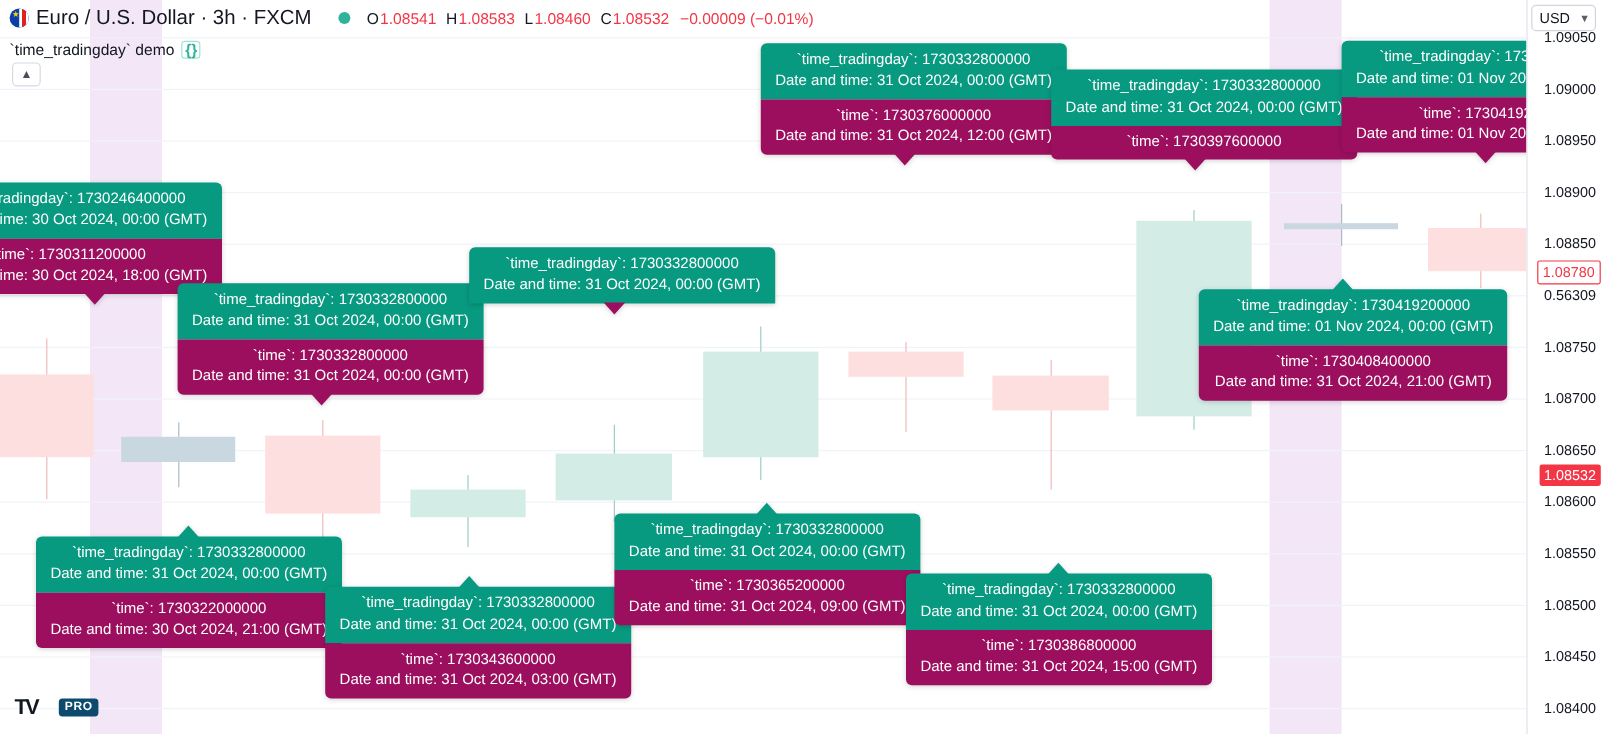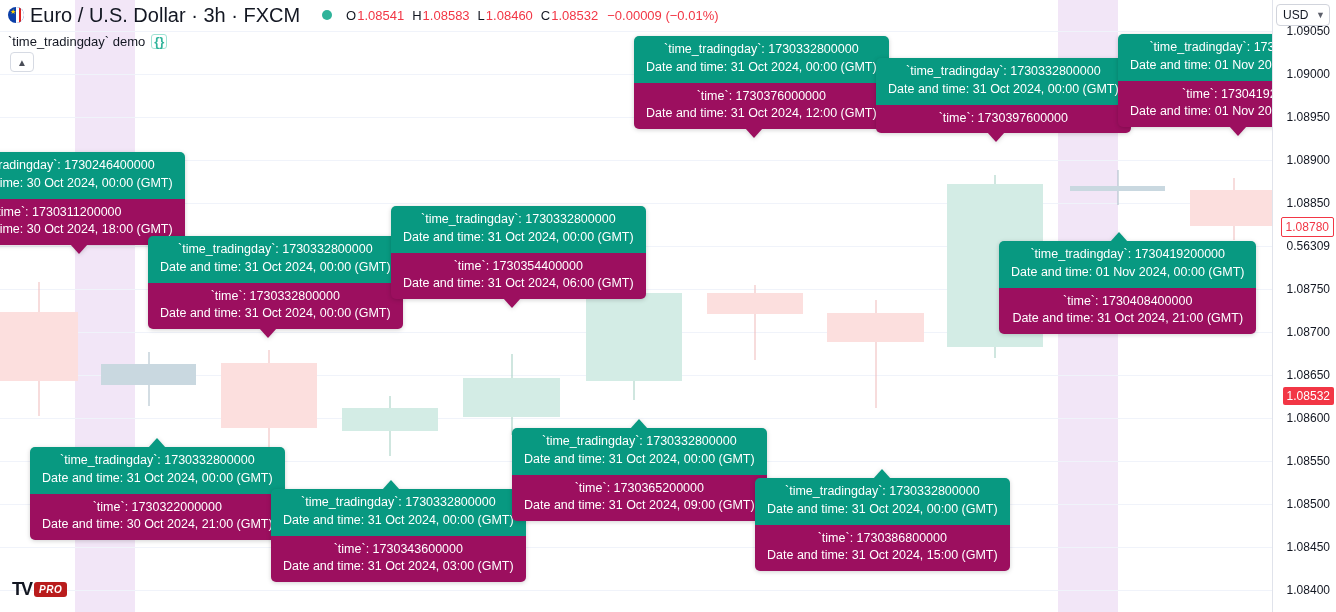--- a/index.html
+++ b/index.html
@@ -83,21 +83,21 @@
     flex:none; overflow:hidden;
   }
   .flag-icon::before{
     content:"★"; position:absolute; color:#ffd400; font-size:7px;
     left:2px; top:1px;
   }
   .flag-icon::after{
     content:""; position:absolute; right:0; top:0; width:8px; height:16px;
     background:linear-gradient(to right,#fff 0 33%,#d22 33% 66%,#fff 66% 100%);
   }
-  .sym-title { font-size:20px; color:#131722; }
+  .sym-title { font-size:17px; color:#131722; }
   .status-dot {
     width:10px; height:10px; border-radius:50%;
     background:#2fb39a; margin:0 14px 0 22px; flex:none;
   }
   .ohlc { font-size:13px; color:#f23645; display:flex; gap:0; align-items:center;}
   .ohlc .lbl { color:#131722; margin-left:8px; margin-right:1px;}
   .ohlc .lbl:first-child { margin-left:0; }
   .ohlc .chg { margin-left:9px; }
   .studyname { font-size:13px; color:#131722; }
   .brace-icon {
@@ -144,23 +144,23 @@
   #tv-logo {
     position:absolute; left:12px; bottom:12px;
     display:flex; align-items:center; z-index:50;
   }
   #tv-logo .mark {
     font-family:"Liberation Sans", sans-serif;
     font-weight:bold; font-size:18px; color:#131722;
     letter-spacing:-2px;
   }
   #tv-logo .pro {
-    margin-left:3px; background:#b91c1c; color:#fff;
+    margin-left:18px; background:#0c4a6e; color:#fff;
     font-size:10px; font-weight:bold; padding:2px 5px;
-    border-radius:3px; letter-spacing:.5px;font-style:italic;
+    border-radius:3px; letter-spacing:.5px;
   }
 </style>
 </head>
 <body>
 
 <div id="app">
 
   <div id="plot">
     <div id="session-bands">
         <div class="session-band" style="left: 75px; width: 60px; background: rgb(242, 230, 247);"></div>
@@ -250,24 +250,20 @@
         <div class="sec bot">
           <span class="ln k">`time`: 1730332800000</span>
           <span class="ln">Date and time: 31 Oct 2024, 00:00 (GMT)</span>
         </div>
         <div class="arrow down" style="left: 111px;"></div>
       </div>
       <div class="tip" style="left: 391px; top: 206px;">
         <div class="sec top">
           <span class="ln k">`time_tradingday`: 1730332800000</span>
           <span class="ln">Date and time: 31 Oct 2024, 00:00 (GMT)</span>
-        </div>
-        <div class="sec bot">
-          <span class="ln k">`time`: 1730354400000</span>
-          <span class="ln">Date and time: 31 Oct 2024, 06:00 (GMT)</span>
         </div>
         <div class="arrow down" style="left: 112px;"></div>
       </div>
       <div class="tip" style="left: 634px; top: 36px;">
         <div class="sec top">
           <span class="ln k">`time_tradingday`: 1730332800000</span>
           <span class="ln">Date and time: 31 Oct 2024, 00:00 (GMT)</span>
         </div>
         <div class="sec bot">
           <span class="ln k">`time`: 1730376000000</span>

